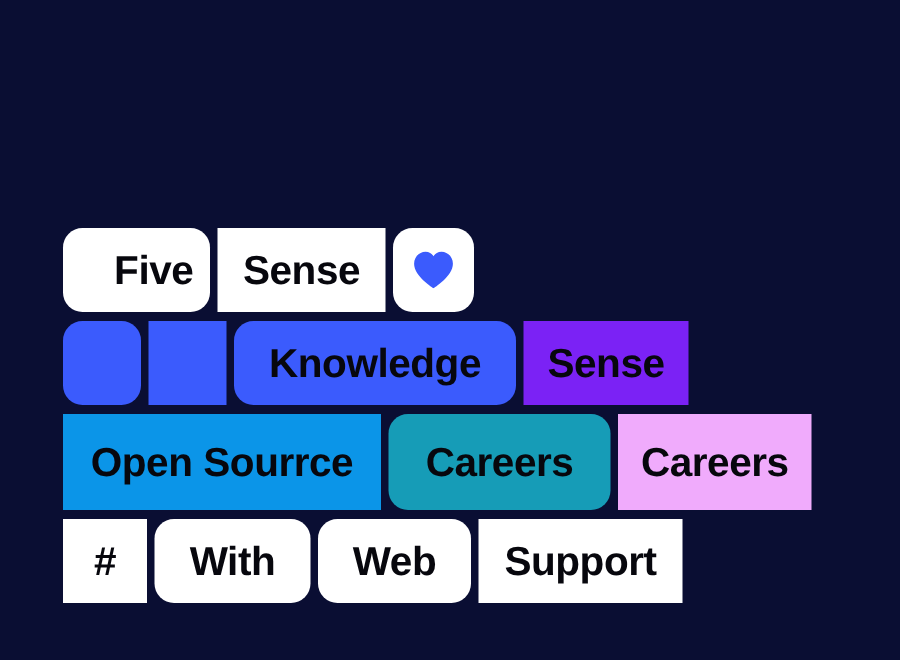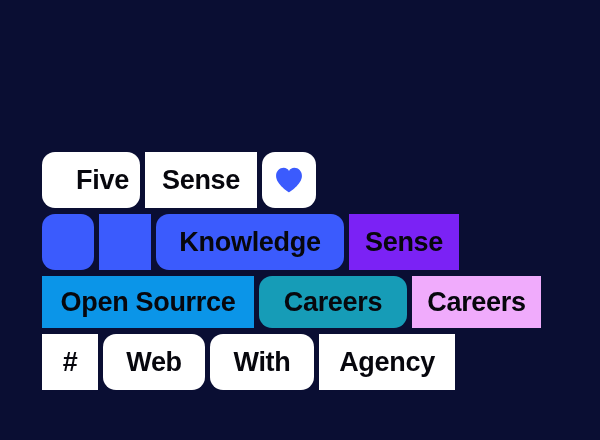--- a/index.html
+++ b/index.html
@@ -58,21 +58,21 @@
   .chip-heart  { width: 54px; }
 
   
   .row2 .chip { height: 56px; }
   .chip-blank1 { width: 52px; background: #3b5bfd; }
   .chip-blank2 { width: 52px; background: #3b5bfd; }
   .chip-knowledge { width: 188px; background: #3b5bfd; }
   .chip-events { width: 110px; background: #7b22f5; }
 
   
-  .row3 .chip { height: 52px; }
+  .row3 .chip { height: 64px; }
   .chip-opensource { width: 212px; background: #0b95e8; }
   .chip-support { width: 148px; background: #169cb7; }
   .chip-careers { width: 129px; background: #f0abfc; }
 
   
   .row4 .chip { height: 56px; background: #ffffff; }
   .chip-hash { width: 56px; }
   .chip-web { width: 102px; }
   .chip-with { width: 104px; }
   .chip-agency { width: 136px; }
@@ -129,25 +129,25 @@
       </div>
       <div class="chip chip-careers r-sharp">
         <span class="chip-label">Careers</span>
       </div>
     </div>
 
     <div class="tag-row row4">
       <div class="chip chip-hash r-sharp">
         <span class="chip-label">#</span>
       </div>
+      <div class="chip chip-with r-round">
+        <span class="chip-label">With</span>
+      </div>
       <div class="chip chip-web r-round">
         <span class="chip-label">Web</span>
       </div>
-      <div class="chip chip-with r-round">
-        <span class="chip-label">With</span>
-      </div>
       <div class="chip chip-agency r-sharp">
-        <span class="chip-label">Agency</span>
+        <span class="chip-label">Support</span>
       </div>
     </div>
 
   </div>
 </div>
 
 </body></html>

